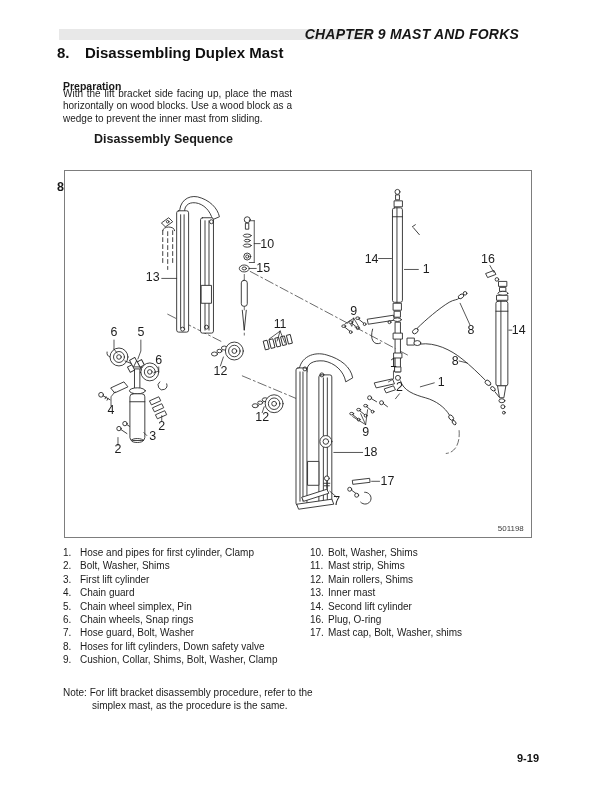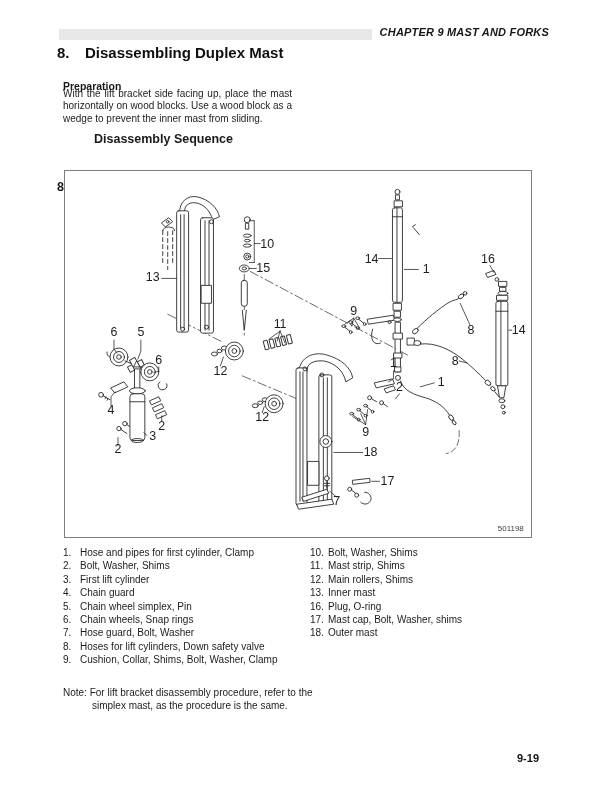--- a/index.html
+++ b/index.html
@@ -5,21 +5,21 @@
   html,body{margin:0;padding:0;background:#ffffff;}
   body{
     width:612px;height:792px;position:relative;overflow:hidden;
     font-family:"Liberation Sans",sans-serif;color:#1a1a1a;
     -webkit-font-smoothing:antialiased;
   }
   .abs{position:absolute;}
 
   
   .chapter-bar{left:59px;top:29px;width:313px;height:11px;background:#e8e8e8;}
-  .chapter-title{top:26px;right:63px;font-size:11px;font-weight:700;font-style:italic;color:#161616;letter-spacing:.2px;}
+  .chapter-title{top:26px;right:93px;font-size:14px;font-weight:700;font-style:italic;color:#161616;letter-spacing:.2px;}
 
   
   .h1{left:57px;top:44px;font-size:15px;font-weight:700;color:#0f0f0f;display:flex;}
   .h1 .num{width:28px;flex:none;}
 
   .prep-head{left:63px;top:80px;font-size:10.5px;font-weight:700;}
   .prep-body{left:63px;top:88px;width:229px;font-size:10px;line-height:12.4px;text-align:justify;color:#1c1c1c;}
 
   .h2{left:57px;top:132px;font-size:12.5px;font-weight:700;display:flex;}
   .h2 .num{width:37px;flex:none;margin-top:48px;}
@@ -413,28 +413,28 @@
     </div>
     <div class="plist-row">
       <span class="num">12.</span>
       <span>Main rollers, Shims</span>
     </div>
     <div class="plist-row">
       <span class="num">13.</span>
       <span>Inner mast</span>
     </div>
     <div class="plist-row">
+      <span class="num">14.</span>
+      <span>Second lift cylinder</span>
+    </div>
+    <div class="plist-row">
       <span class="num">16.</span>
       <span>Plug, O-ring</span>
     </div>
     <div class="plist-row">
       <span class="num">17.</span>
       <span>Mast cap, Bolt, Washer, shims</span>
     </div>
-    <div class="plist-row">
-      <span class="num">18.</span>
-      <span>Outer mast</span>
-    </div>
   </div>
 
 <p class="abs note"><span>Note:</span> <span>For lift bracket disassembly procedure, refer to the simplex mast, as the procedure is the same.</span></p>
 
 <div class="abs page-num">9-19</div>
 
 </body></html>

